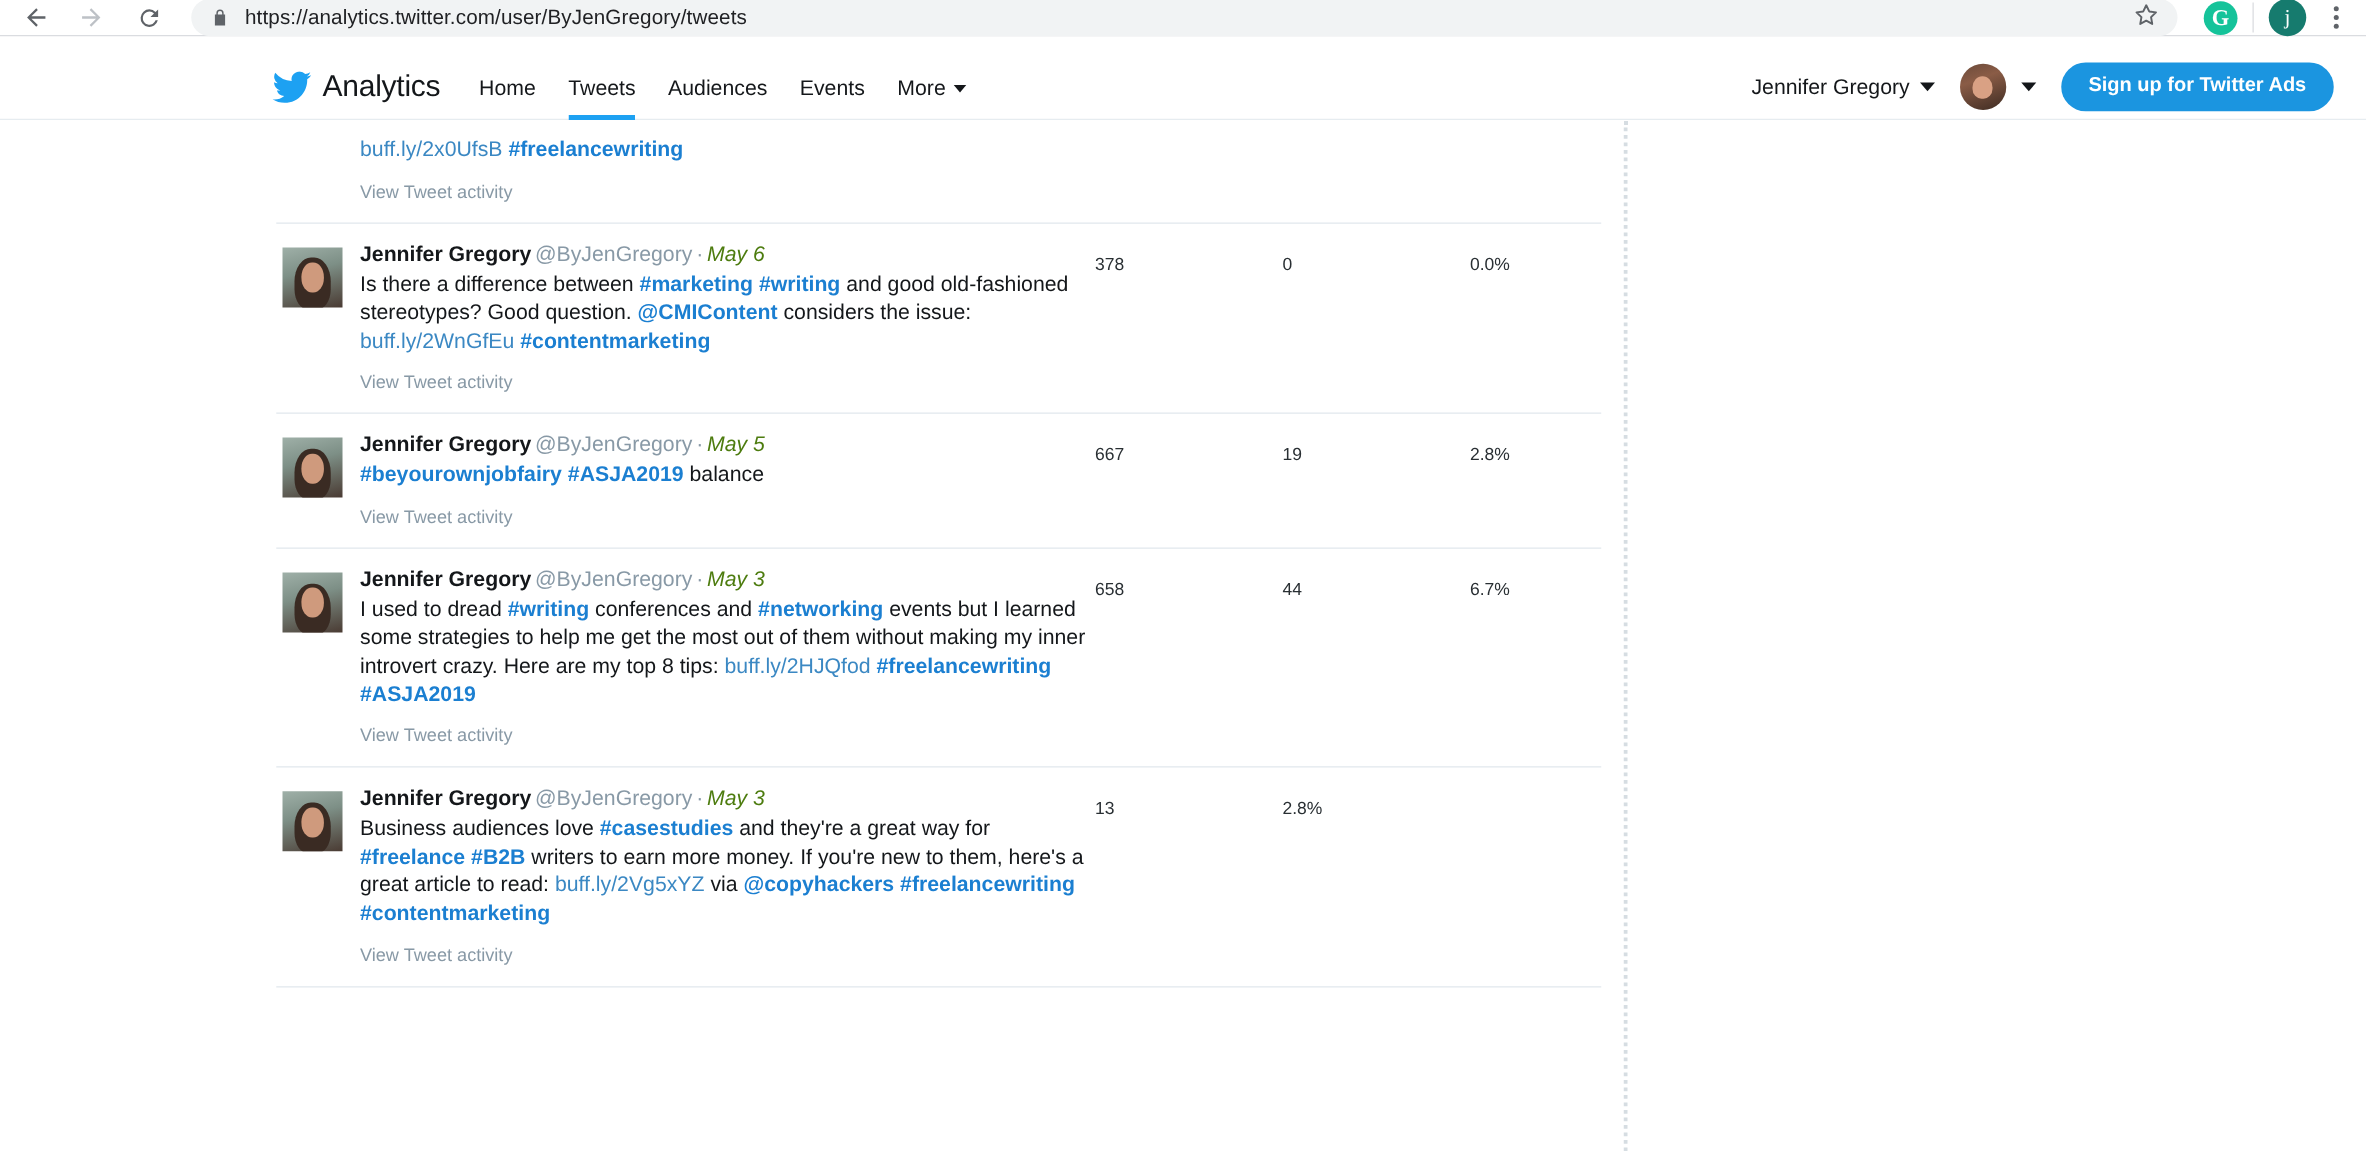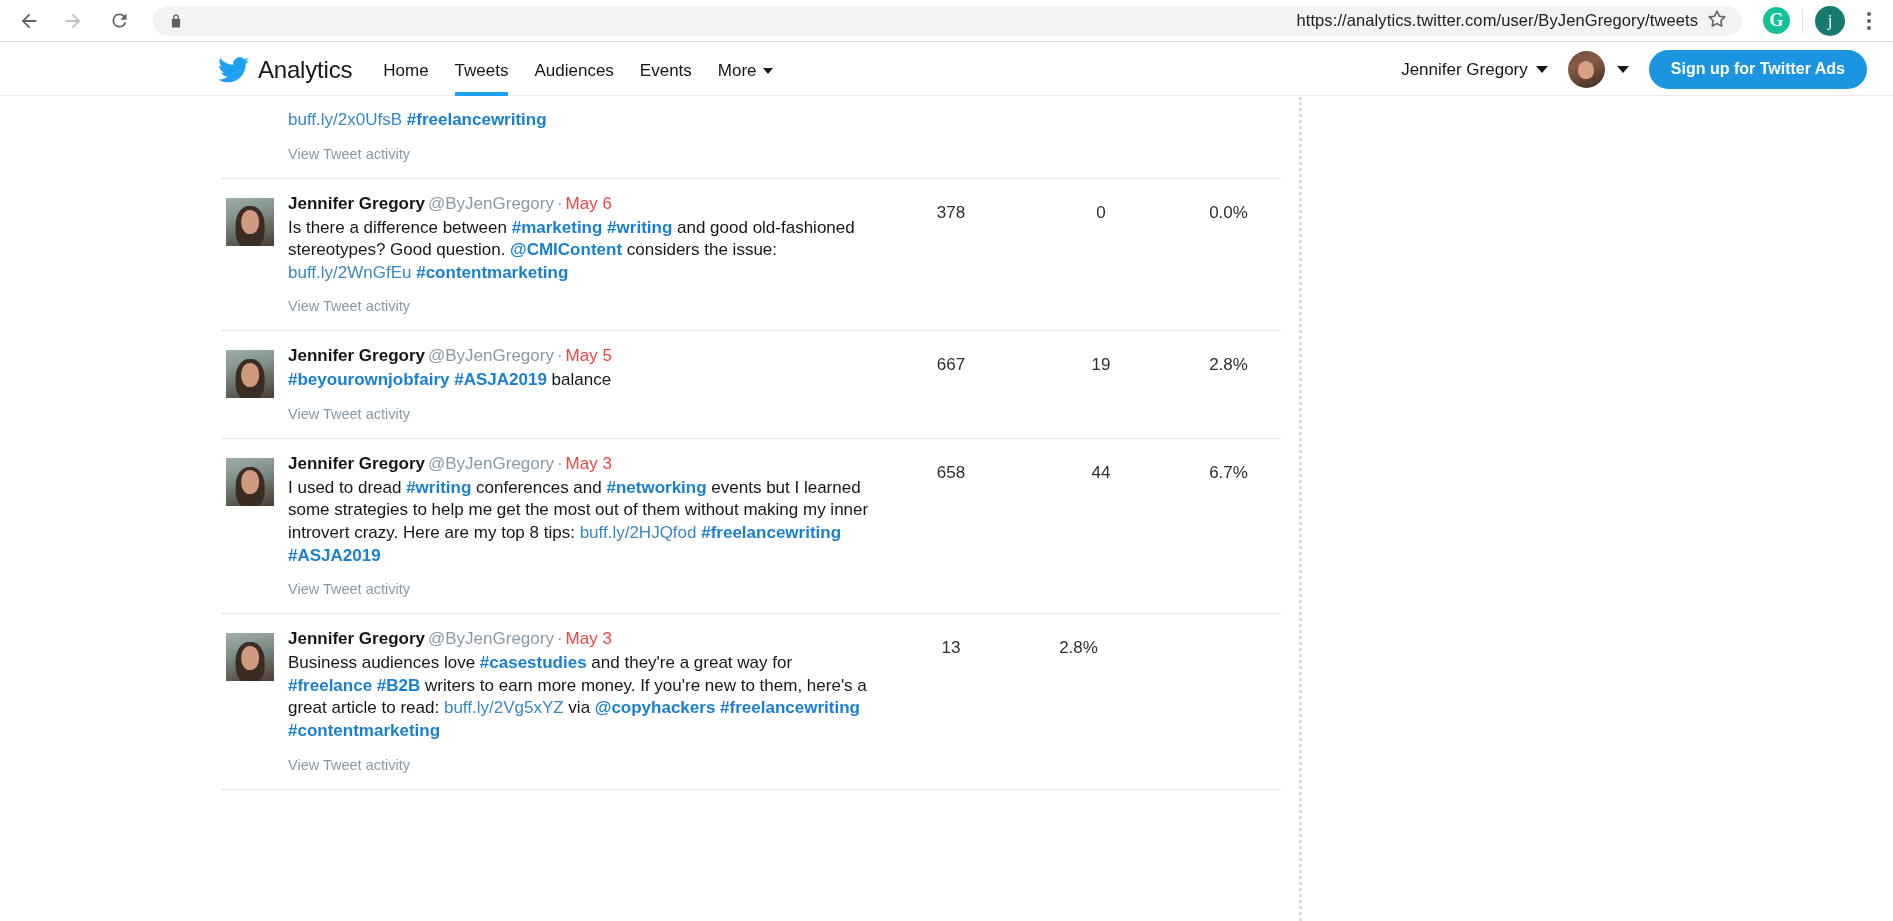--- a/index.html
+++ b/index.html
@@ -6,25 +6,24 @@
   html, body {
     width: 1893px; height: 921px;
     background: #ffffff;
     font-family: "Liberation Sans", sans-serif;
     overflow: hidden;
   }
 
   
   .browser-bar {
     position: absolute; top: 0; left: 0;
-    width: 1893px; height: 42px;
+    width: 1893px; height: 29px;
     background: #ffffff;
     display: flex; align-items: center;
     border-bottom: 1px solid #dadce0;
-    text-align: right;
   }
   .nav-btn {
     width: 40px; height: 40px;
     display: flex; align-items: center; justify-content: center;
     border-radius: 50%;
     color: #5f6368;
     flex: 0 0 auto;
   }
   .nav-btn.back { margin-left: 9px; }
   .nav-btn.fwd { color: #bdc1c6; margin-left: 4px;}
@@ -182,36 +181,36 @@
     transform: translateX(-50%);
     width: 37%; height: 50%;
     border-radius: 48%;
     background: #cf9a7d;
   }
   .tweet-body { flex: 1 1 auto; min-width: 0; }
   .tweet-head { font-size: 17px; line-height: 1.35; white-space: nowrap; }
   .t-name { font-weight: bold; color: #14171a; }
   .t-handle { color: #8899a6; margin-left: 3px; }
   .t-sep { color: #8899a6; margin: 0 3px; }
-  .t-date { color: #ef4444; }
+  .t-date { color: #4d7c0f; font-style: italic; }
   .tweet-text {
     font-size: 17px; line-height: 1.33; color: #14171a;
     margin-top: 1px;
     word-wrap: break-word;
   }
   .tag { color: #1b7fd1; font-weight: bold; }
   .url { color: #3b88c3; }
   .view-activity {
     font-size: 14.5px; color: #8899a6;
     margin-top: 14px; padding-bottom: 16px;
     cursor: pointer;
   }
   .metric {
-    font-size: 17px; color: #292f33;
-    text-align: center; padding-top: 10px;
+    font-size: 14px; color: #292f33;
+    padding-top: 10px;
     flex: 0 0 auto;
   }
   .m-impr { width: 150px; }
   .m-eng  { width: 150px; }
   .m-rate { width: 105px; }
 
   .dotted-divider {
     position: absolute; top: 0; left: 1299px;
     width: 0; height: 824px;
     border-left: 3px dotted #d6dde2;

